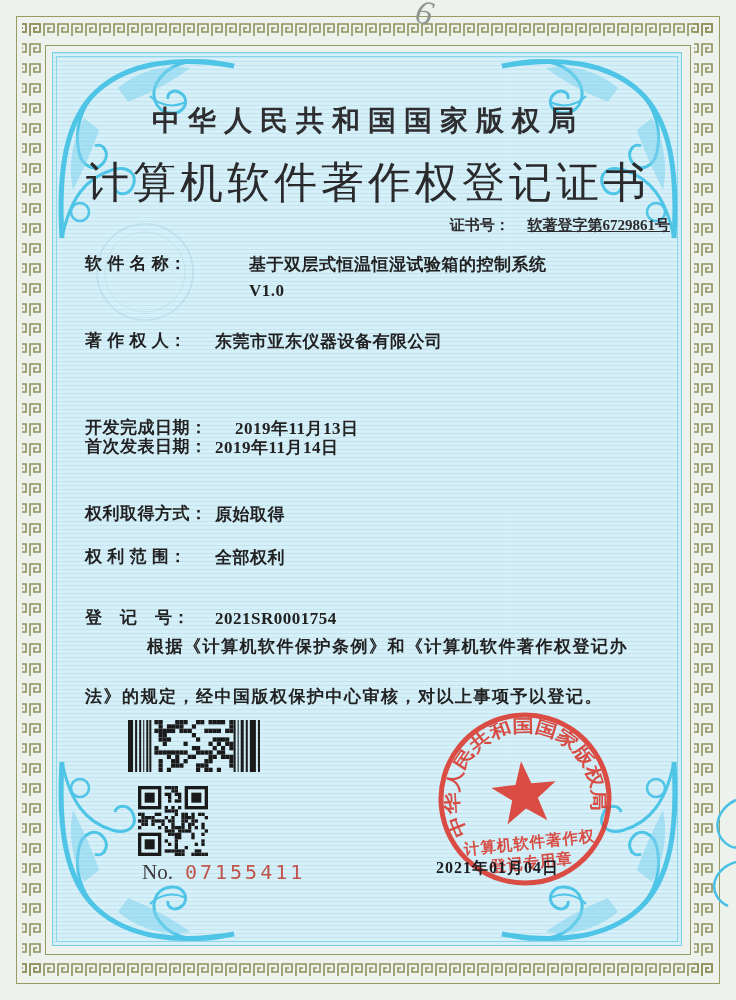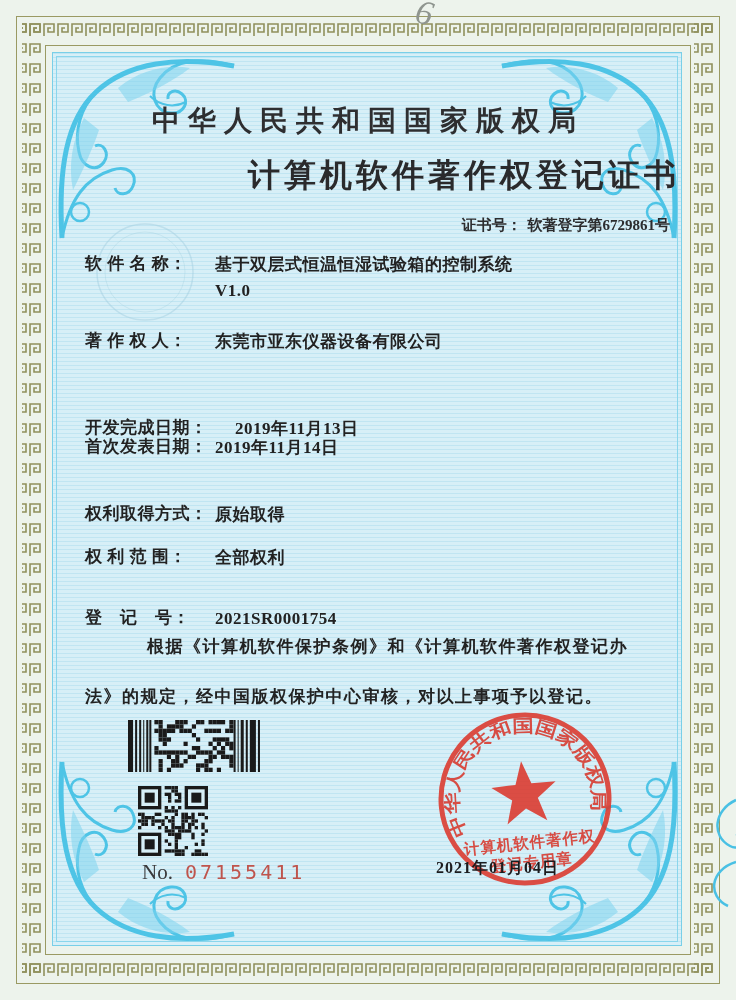--- a/index.html
+++ b/index.html
@@ -29,36 +29,36 @@
     font-size:34px;font-style:italic;color:#8f958f;
     transform:rotate(14deg);
   }
   .authority{
     position:absolute;left:56px;top:102px;width:624px;
     text-align:center;font-size:28px;font-weight:bold;
     letter-spacing:8px;color:#2e2e30;
   }
   .cert-title{
     position:absolute;left:56px;top:154px;width:624px;
-    text-align:right;font-size:32px;font-weight:bold;
+    text-align:center;font-size:43px;font-weight:normal;
     letter-spacing:4px;color:#2a2a2c;
   }
   .certno-line{
     position:absolute;left:56px;top:216px;width:624px;
     box-sizing:border-box;padding-right:10px;
     text-align:right;font-size:15px;font-weight:bold;color:#2c2c2e;
   }
-  .certno-line .val{margin-left:2px;}
+  .certno-line .val{margin-left:14px;text-decoration:underline;}
 
   .frow{position:absolute;left:85px;display:flex;align-items:flex-start;
     font-size:17px;font-weight:bold;color:#222;}
   .frow .flabel{flex:none;width:128px;letter-spacing:0.5px;}
   .frow .fvalue{margin-left:2px;letter-spacing:0.5px;line-height:1.55;}
   .frow .fvalue span{display:block;}
-  .r1{top:252px;} .r2{top:329px;} .r3{top:416px;gap:20px;} .r4{top:435px;}
+  .r1{top:252px;gap:34px;} .r2{top:329px;} .r3{top:416px;gap:20px;} .r4{top:435px;}
   .r5{top:502px;} .r6{top:545px;} .r7{top:606px;}
 
   .statement{
     position:absolute;left:85px;top:622px;width:578px;
     font-size:17px;font-weight:700;letter-spacing:1.5px;
     line-height:50px;text-indent:62px;color:#222;
   }
 
   .barcode{position:absolute;left:128px;top:720px;width:134px;height:52px;}
   .qrcode{position:absolute;left:138px;top:786px;width:70px;height:70px;}

